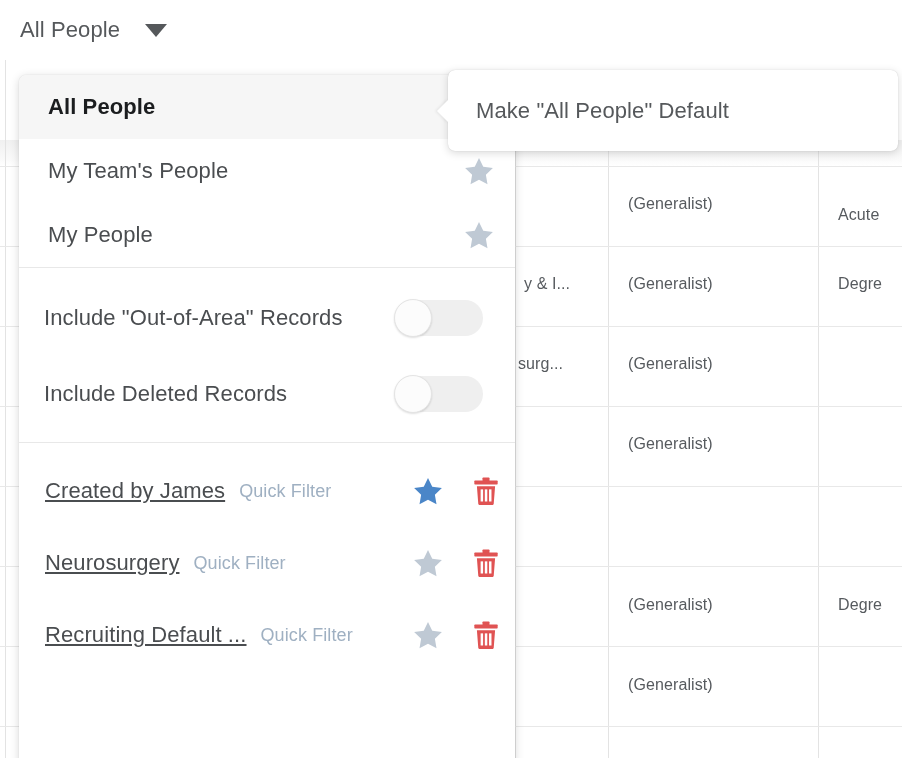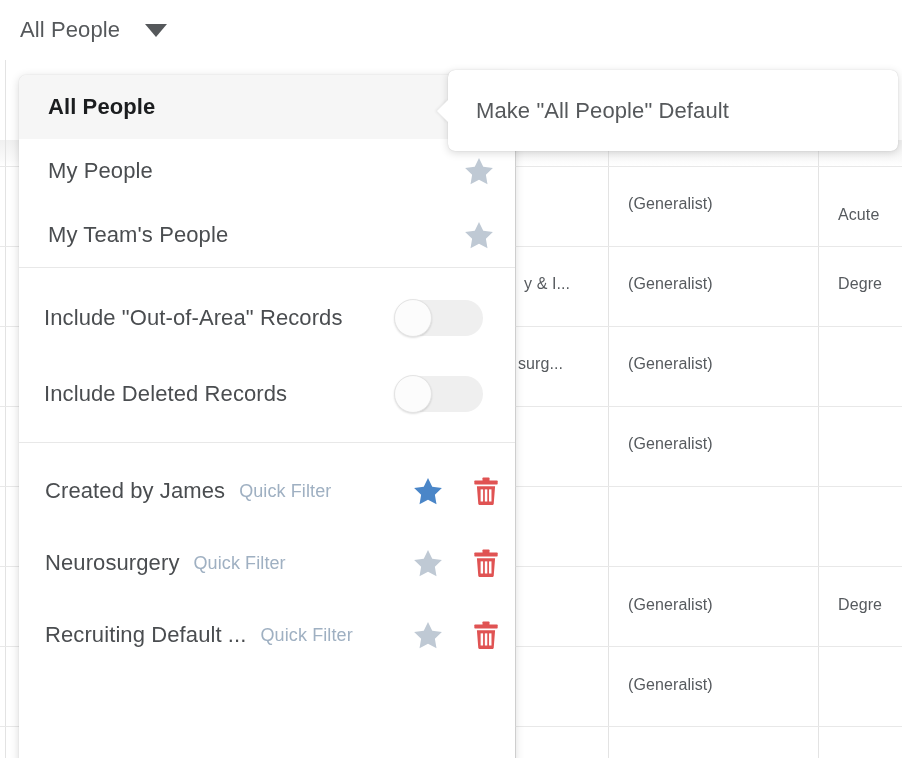--- a/index.html
+++ b/index.html
@@ -198,20 +198,21 @@
     display: flex;
     align-items: center;
     padding: 0 0 0 26px;
     cursor: pointer;
   }
   .qf-name {
     font-size: 22px;
     color: #4a4d50;
     letter-spacing: 0.1px;
     white-space: nowrap;
+    text-decoration: underline;
   }
   .qf-badge {
     font-size: 18px;
     color: #9fb0c2;
     margin-left: 14px;
     letter-spacing: 0.1px;
     white-space: nowrap;
   }
   .qf-spacer { flex: 1; }
   .qf-star {
@@ -311,32 +312,32 @@
         <span class="star-slot">
           <span class="star-circle hovered">
             <svg class="star-ico" width="30" height="29" viewBox="0 0 24 23">
               <path d="M12 0.6l3.4 7 7.7 1.1-5.6 5.4 1.3 7.6L12 18.1l-6.8 3.6 1.3-7.6L0.9 8.7l7.7-1.1z" fill="#aebbc9"></path>
             </svg>
           </span>
         </span>
       </div>
 
       <div class="view-row">
-        <span class="view-label">My People</span>
+        <span class="view-label">My Team's People</span>
         <span class="star-slot">
           <span class="star-circle">
             <svg class="star-ico" width="30" height="29" viewBox="0 0 24 23">
               <path d="M12 0.6l3.4 7 7.7 1.1-5.6 5.4 1.3 7.6L12 18.1l-6.8 3.6 1.3-7.6L0.9 8.7l7.7-1.1z" fill="#bfc9d4"></path>
             </svg>
           </span>
         </span>
       </div>
 
       <div class="view-row">
-        <span class="view-label">My Team's People</span>
+        <span class="view-label">My People</span>
         <span class="star-slot">
           <span class="star-circle">
             <svg class="star-ico" width="30" height="29" viewBox="0 0 24 23">
               <path d="M12 0.6l3.4 7 7.7 1.1-5.6 5.4 1.3 7.6L12 18.1l-6.8 3.6 1.3-7.6L0.9 8.7l7.7-1.1z" fill="#bfc9d4"></path>
             </svg>
           </span>
         </span>
       </div>
 
     </div>

